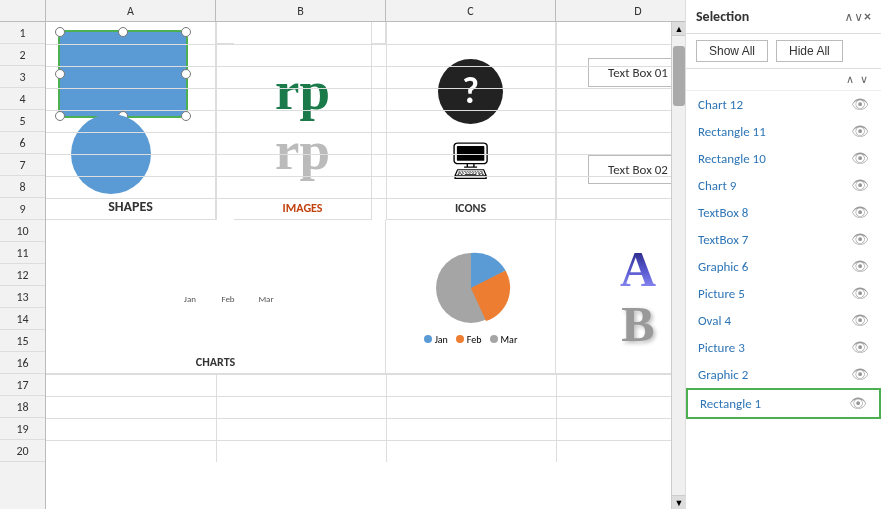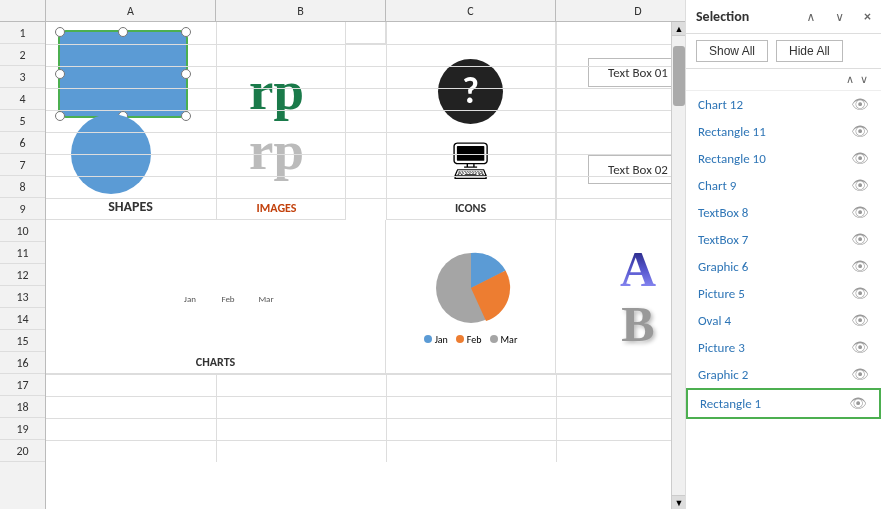--- a/index.html
+++ b/index.html
@@ -10,21 +10,21 @@
     .headers-row { display: flex; height: 22px; background: #f2f2f2; border-bottom: 1px solid #bbb; }
     .h-corner { width: 46px; border-right: 1px solid #bbb; flex-shrink: 0; }
     .h-col { display: flex; align-items: center; justify-content: center; font-size: 12px; color: #333; border-right: 1px solid #bbb; flex-shrink: 0; }
 
     .body-area { display: flex; flex: 1; overflow: hidden; }
     .row-nums { display: flex; flex-direction: column; background: #f2f2f2; border-right: 1px solid #bbb; width: 46px; flex-shrink: 0; }
     .rn { display: flex; align-items: center; justify-content: center; font-size: 12px; color: #333; border-bottom: 1px solid #ddd; flex-shrink: 0; }
 
     
     .selection-panel { width: 196px; flex-shrink: 0; background: #fff; border-left: 1px solid #ddd; display: flex; flex-direction: column; }
-    .panel-header { display: flex; align-items: center; padding: 8px 10px; border-bottom: 1px solid #ddd; gap: 20px; }
+    .panel-header { display: flex; align-items: center; padding: 8px 10px; border-bottom: 1px solid #ddd; gap: 1px; }
     .panel-title { font-size: 14px; font-weight: 600; color: #333; flex: 1; }
     .panel-btn-chevron { color: #666; font-size: 12px; cursor: pointer; }
     .panel-btn-close { color: #666; font-size: 14px; cursor: pointer; font-weight: bold; }
     .show-hide-row { display: flex; gap: 8px; padding: 6px 10px; border-bottom: 1px solid #ddd; }
     .sh-btn { border: 1px solid #bbb; padding: 3px 12px; font-size: 12px; cursor: pointer; background: #fff; color: #333; }
     .panel-items { flex: 1; overflow-y: auto; }
     .panel-item { display: flex; align-items: center; justify-content: space-between; padding: 5px 12px; cursor: pointer; font-size: 13px; color: #2e75b6; }
     .panel-item-label { color: #2e75b6; }
     .eye-icon { color: #999; font-size: 14px; }
   </style>
@@ -92,21 +92,21 @@
           <div style="width:10px;height:10px;background:white;border:1px solid #777;border-radius:50%;position:absolute;bottom:-5px;left:-5px;"></div>
           <div style="width:10px;height:10px;background:white;border:1px solid #777;border-radius:50%;position:absolute;bottom:-5px;left:50%;transform:translateX(-50%);"></div>
           <div style="width:10px;height:10px;background:white;border:1px solid #777;border-radius:50%;position:absolute;bottom:-5px;right:-5px;"></div>
         </div>
 
         <div style="position:absolute; bottom:25px; left:25px; width:80px; height:80px; border-radius:50%; background:#5b9bd5;"></div>
 
         <div style="position:absolute;bottom:4px;width:100%;text-align:center;font-weight:bold;font-size:14px;color:#333;">SHAPES</div>
       </div>
 
-      <div style="position:absolute; top:0; left:162px; width:138px; height:198px; border-right:1px solid #ddd; border-bottom:1px solid #ddd; background:#fff; display:flex; flex-direction:column; align-items:center; justify-content:center; gap:5px;">
+      <div style="position:absolute; top:0; left:188px; width:138px; height:198px; border-right:1px solid #ddd; border-bottom:1px solid #ddd; background:#fff; display:flex; flex-direction:column; align-items:center; justify-content:center; gap:5px;">
         <div style="font-family:serif; font-size:55px; color:#1a7a4a; font-weight:bold; line-height:1;">rp</div>
         <div style="font-family:serif; font-size:55px; color:#bbb; font-weight:bold; line-height:1;">rp</div>
         <div style="position:absolute;bottom:4px;width:100%;text-align:center;font-weight:bold;font-size:12px;color:#c2410c;">IMAGES</div>
       </div>
 
       <div style="position:absolute; top:0; left:340px; width:170px; height:198px; border-right:1px solid #ddd; border-bottom:1px solid #ddd; background:#fff; display:flex; flex-direction:column; align-items:center; justify-content:center; gap:15px;">
         <div style="width:65px;height:65px;background:#222;border-radius:50%;display:flex;align-items:center;justify-content:center;color:white;font-size:36px;font-weight:bold;">?</div>
         <div style="font-size:36px;text-align:center;">🖥</div>
         <div style="position:absolute;bottom:4px;width:100%;text-align:center;font-weight:bold;font-size:12px;color:#333;">ICONS</div>
       </div>

